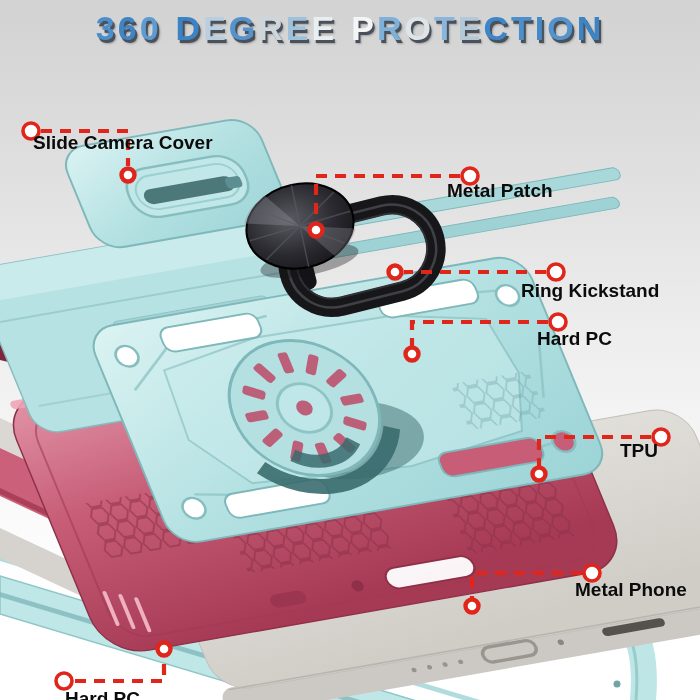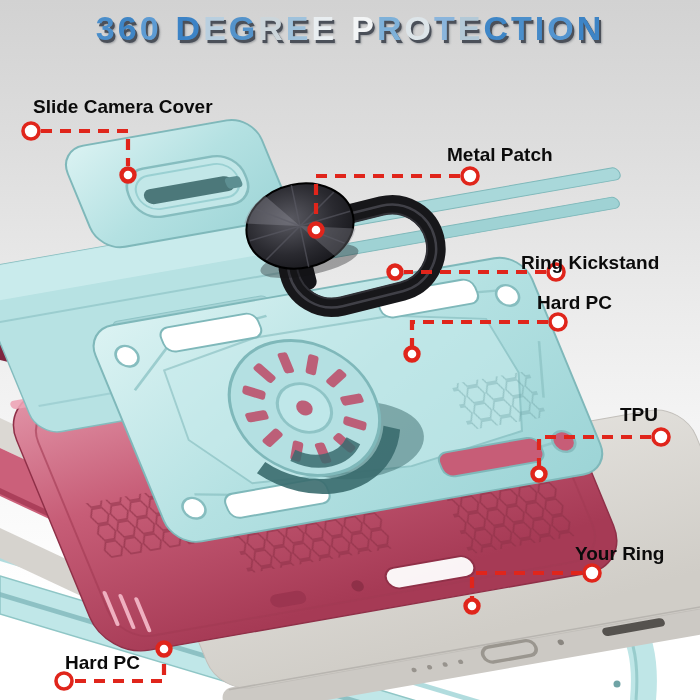--- a/index.html
+++ b/index.html
@@ -4,21 +4,21 @@
 <style>
   html,body{margin:0;padding:0;}
   body{width:700px;height:700px;overflow:hidden;font-family:"Liberation Sans",sans-serif;}
   #canvas{position:relative;width:700px;height:700px;overflow:hidden;
     background:linear-gradient(180deg,#d2d2d2 0%,#dedede 22%,#ececec 45%,#f8f8f8 68%,#ffffff 85%);}
   #scene{position:absolute;left:0;top:0;}
   #page-title{position:absolute;left:0;top:6px;width:700px;text-align:center;white-space:nowrap;
     font-weight:700;font-size:34px;letter-spacing:3px;line-height:44px;}
   #page-title span{display:inline-block;text-shadow:2px 3px 0 #4b5059,3px 4px 2px rgba(60,65,75,.35);}
   #page-title span.gap{width:14px;}
-  .callout-label{position:absolute;font-weight:700;font-size:19px;color:#0b0b0b;white-space:nowrap;}
+  .callout-label{position:absolute;font-weight:700;font-size:19px;color:#0b0b0b;white-space:nowrap;margin-top:36px;}
   .dash{fill:none;stroke:var(--red);stroke-width:4.2;stroke-dasharray:11 8;}
   .c-big{fill:#ffffff;stroke:var(--red);stroke-width:3.6;}
   .c-dot{fill:#ffffff;stroke:var(--red);stroke-width:4.4;}
 </style>
 </head>
 <body>
 
 <div id="canvas">
 
   <svg id="scene" width="700" height="700" viewBox="0 0 700 700">
@@ -213,19 +213,19 @@
         <circle class="c-big" cx="64" cy="681" r="8"></circle>
           <circle class="c-dot" cx="164" cy="649" r="6.5"></circle>
       </g>
     </g>
   </svg>
 
   <div id="page-title"><span style="color: rgb(74, 142, 203);">3</span><span style="color: rgb(63, 133, 197);">6</span><span style="color: rgb(93, 155, 211);">0</span><span class="gap"></span><span style="color: rgb(60, 131, 198);">D</span><span style="color: rgb(185, 207, 223);">E</span><span style="color: rgb(84, 147, 203);">G</span><span style="color: rgb(204, 214, 219);">R</span><span style="color: rgb(159, 194, 220);">E</span><span style="color: rgb(233, 238, 241);">E</span><span class="gap"></span><span style="color: rgb(243, 245, 246);">P</span><span style="color: rgb(126, 177, 217);">R</span><span style="color: rgb(221, 229, 233);">O</span><span style="color: rgb(138, 181, 220);">T</span><span style="color: rgb(179, 201, 215);">E</span><span style="color: rgb(62, 134, 199);">C</span><span style="color: rgb(75, 143, 203);">T</span><span style="color: rgb(68, 137, 200);">I</span><span style="color: rgb(83, 148, 207);">O</span><span style="color: rgb(61, 132, 197);">N</span></div>
 
   <div class="callout-label" style="left:33px;top:96px">Slide Camera Cover</div>
   <div class="callout-label" style="left:447px;top:144px">Metal Patch</div>
-  <div class="callout-label" style="left:521px;top:252px">Ring Kickstand</div>
+  <div class="callout-label" style="left:521px;top:244px">Ring Kickstand</div>
   <div class="callout-label" style="left:537px;top:292px">Hard PC</div>
   <div class="callout-label" style="left:620px;top:404px">TPU</div>
-  <div class="callout-label" style="left:575px;top:543px">Your Ring</div>
+  <div class="callout-label" style="left:575px;top:543px">Metal Phone</div>
   <div class="callout-label" style="left:65px;top:652px">Hard PC</div>
 
 </div>
 
 </body></html>

